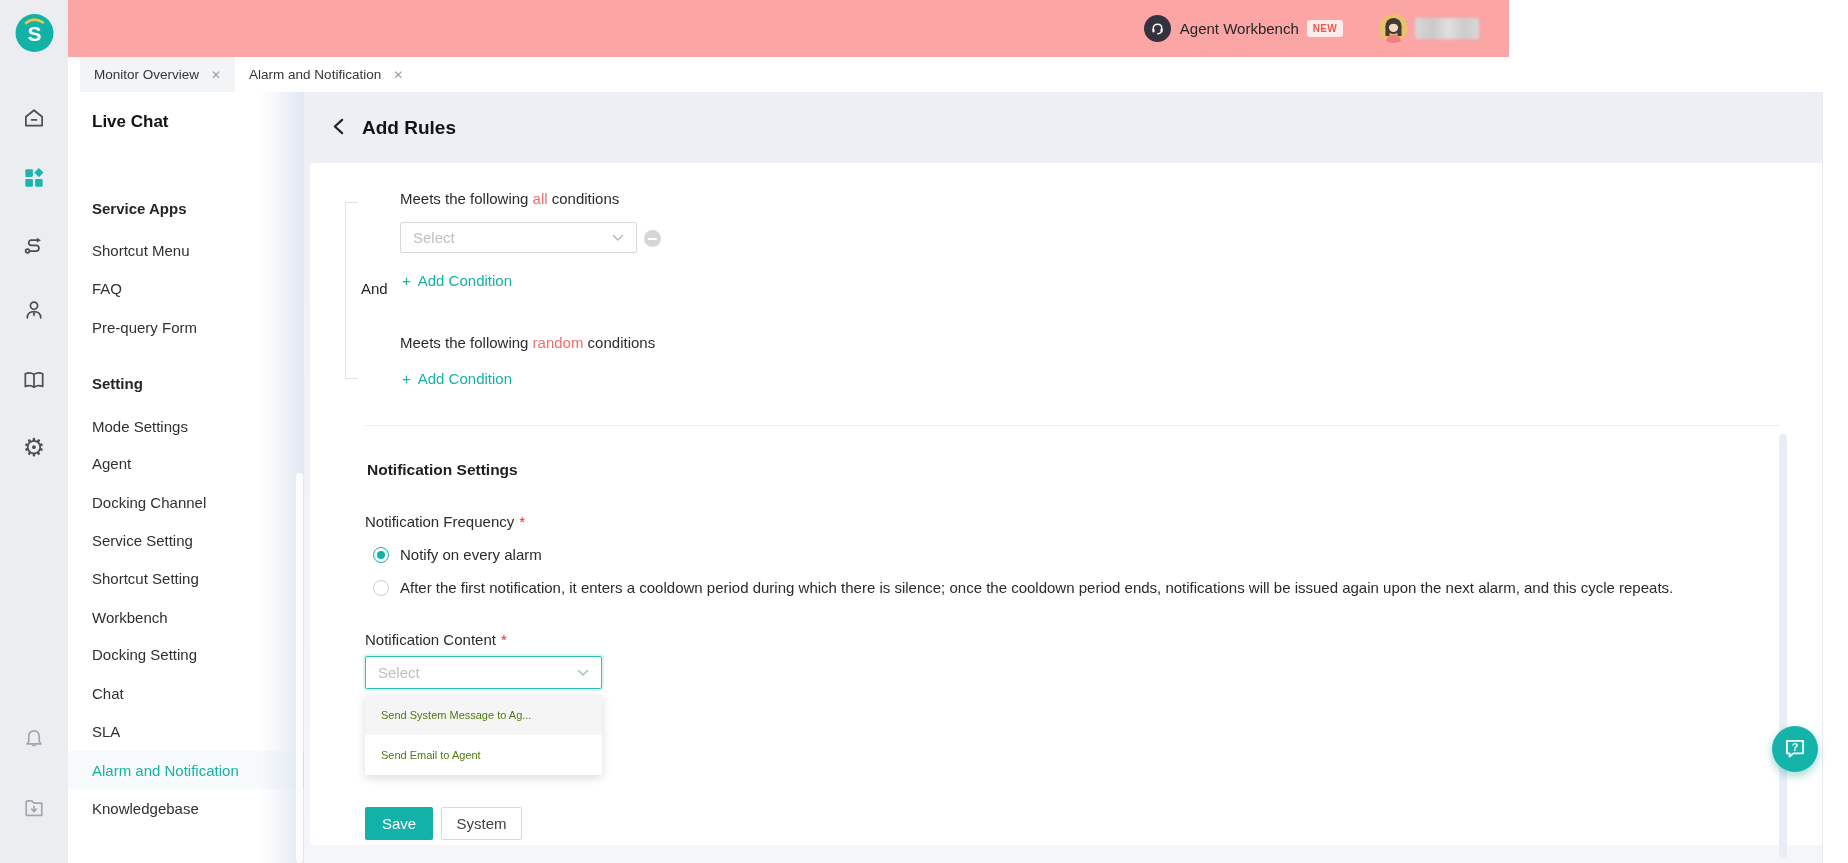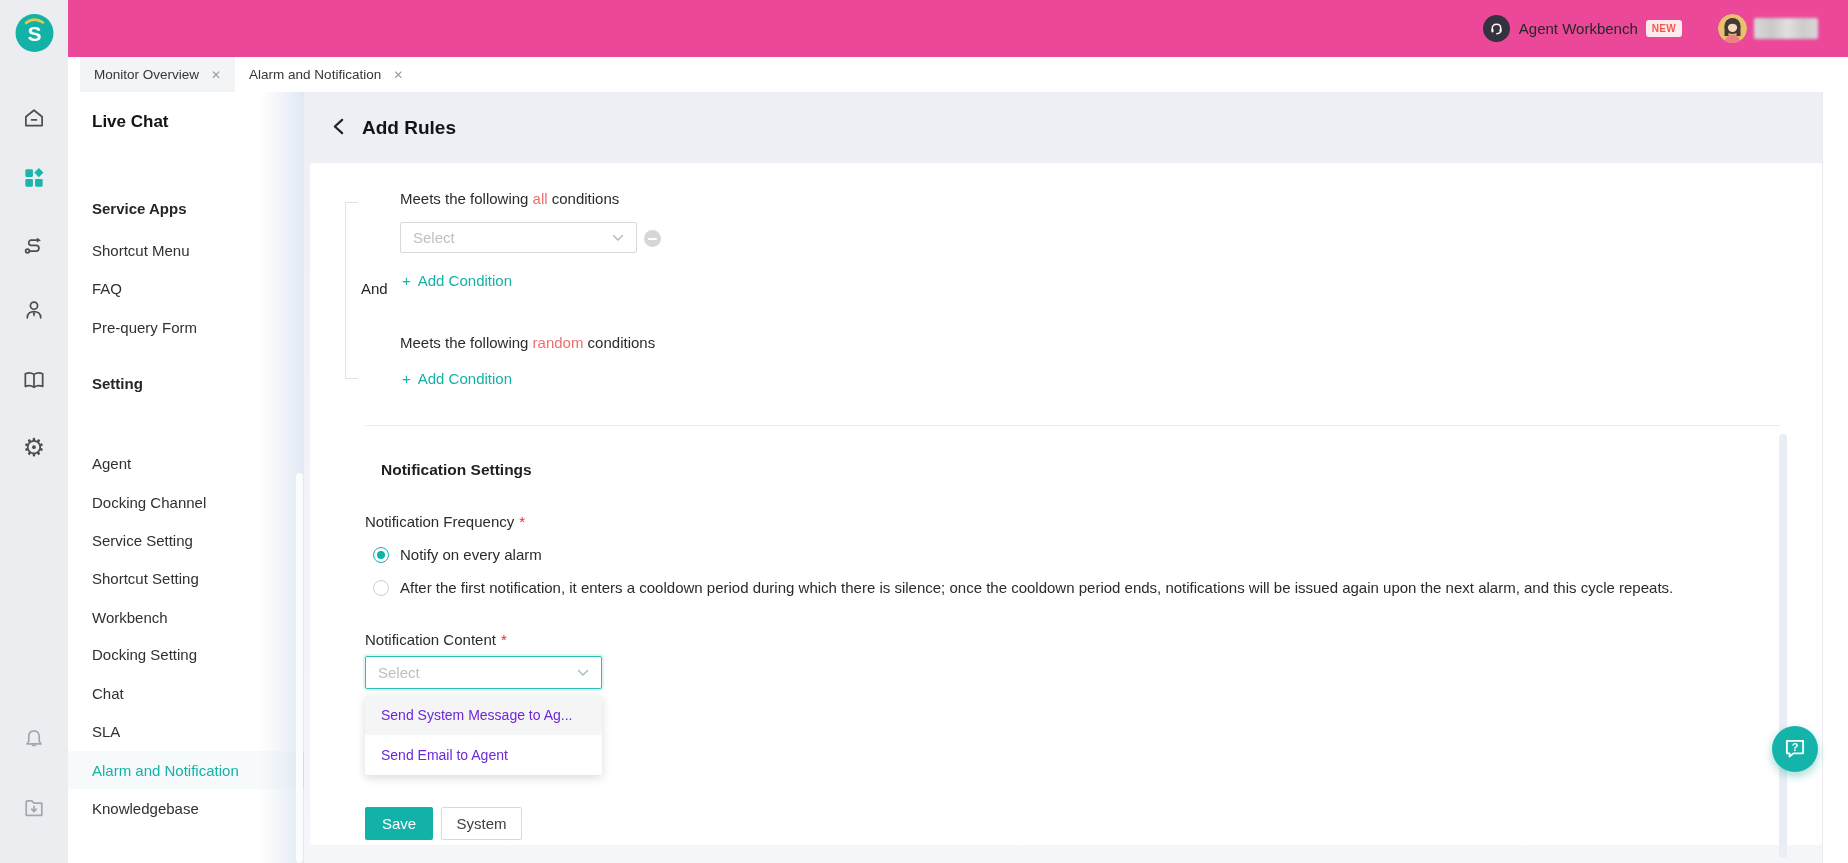--- a/index.html
+++ b/index.html
@@ -9,21 +9,21 @@
   
   .rail { position:absolute; left:0; top:0; width:68px; height:863px; background:#ebedf0; }
   .logo { position:absolute; left:14px; top:12px; width:41px; height:41px; cursor:pointer; }
   .rail-icon { position:absolute; left:50%; transform:translateX(-50%); width:30px; height:30px;
                display:flex; align-items:center; justify-content:center; color:#4e4e52; cursor:pointer; }
   .rail-icon.dim { color:#a4a8ae; }
   .rail-icon.accent { color:#1cb5ab; }
   .gear-glyph { font-size:25px; line-height:1; }
 
   
-  .topbar { position:absolute; left:68px; top:0; width:1780px; height:57px; background:#ec4899; }
+  .topbar { position:absolute; left:68px; top:0; width:1441px; height:57px; background:#fca5a5; }
   .topbar-right { position:absolute; right:30px; top:0; height:57px; display:flex; align-items:center; }
   .headset-badge { width:27px; height:27px; border-radius:50%; background:#34323f;
                    display:flex; align-items:center; justify-content:center; flex:none; }
   .wb-label { margin-left:9px; font-size:15px; color:#262626; cursor:pointer; white-space:nowrap; }
   .new-badge { margin-left:8px; background:#fdeceb; color:#f4564e; font-size:10px; font-weight:bold;
                padding:3px 6px; border-radius:3px; letter-spacing:.3px; }
   .avatar { margin-left:36px; width:29px; height:29px; border-radius:50%; overflow:hidden; cursor:pointer; flex:none; }
   .blurred-name { margin-left:7px; width:64px; height:21px; border-radius:2px;
                   background:linear-gradient(90deg,#d8d8d8 0%,#c9c9c9 28%,#e0e0e0 52%,#cccccc 76%,#d8d8d8 100%);
                   filter:blur(1.5px); }
@@ -60,35 +60,35 @@
   .kw { color:#f56c6c; }
   .cond-select { position:absolute; left:90px; top:59px; width:237px; height:31px; border:1px solid #d9d9d9;
                  border-radius:2px; background:#fff; display:flex; align-items:center; justify-content:space-between;
                  padding:0 12px; cursor:pointer; }
   .select-placeholder { color:#bfbfbf; font-size:15px; }
   .minus-btn { position:absolute; left:334px; top:67px; width:17px; height:17px; border-radius:50%; background:#d6d6d6; cursor:pointer; }
   .minus-btn::after { content:""; position:absolute; left:4px; top:7.5px; width:9px; height:2px; background:#fff; border-radius:1px; }
   .add-cond { position:absolute; left:92px; display:flex; gap:7px; font-size:15px; color:#13b2a8; cursor:pointer; white-space:nowrap; }
   .and-label { position:absolute; left:48px; top:115px; font-size:15px; color:#262626; background:#fff; padding:2px 3px; }
   .divider { position:absolute; left:55px; top:262px; width:1415px; height:1px; background:#ececee; }
-  .section-title { position:absolute; left:71px; top:298px; font-size:15.5px; font-weight:bold; color:#1f1f1f; }
+  .section-title { position:absolute; left:57px; top:298px; font-size:15.5px; font-weight:bold; color:#1f1f1f; }
   .field-label { position:absolute; left:55px; font-size:15px; color:#2b2b2b; }
   .req { color:#f5222d; margin-left:5px; }
   .radio-row { position:absolute; left:63px; display:flex; align-items:center; gap:11px; cursor:pointer; white-space:nowrap; }
   .radio { width:16px; height:16px; border-radius:50%; background:#fff; flex:none; position:relative; }
   .radio.sel { border:1px solid #13b2a8; }
   .radio.sel::after { content:""; position:absolute; left:3px; top:3px; width:8px; height:8px; border-radius:50%; background:#13b2a8; }
   .radio.unsel { border:1px solid #cfcfcf; }
   .radio-label { font-size:15px; color:#2b2b2b; }
   .content-select { position:absolute; left:55px; top:493px; width:237px; height:33px; border:1px solid #2fc0b4;
                     border-radius:2px; background:#fff; box-shadow:0 0 0 2px rgba(27,184,173,0.14);
                     display:flex; align-items:center; justify-content:space-between; padding:0 12px; cursor:pointer; }
   .dropdown { position:absolute; left:55px; top:532px; width:237px; background:#fff; border-radius:2px;
               box-shadow:0 3px 10px rgba(0,0,0,0.14); z-index:5; overflow:hidden; }
-  .dd-option { height:40px; display:flex; align-items:center; padding:0 16px; font-size:14px; color:#6d28d9;
+  .dd-option { height:40px; display:flex; align-items:center; padding:0 16px; font-size:11px; color:#4d7c0f;
                cursor:pointer; white-space:nowrap; }
   .dd-option.hl { background:#f5f5f5; }
   .btn-save { position:absolute; left:55px; top:644px; width:68px; height:33px; background:#13b2a8; color:#fff;
               font-size:15px; border:none; border-radius:2px; cursor:pointer; font-family:inherit; }
   .btn-cancel { position:absolute; left:131px; top:644px; width:81px; height:33px; background:#fff; color:#404040;
                 font-size:15px; border:1px solid #d9d9d9; border-radius:2px; cursor:pointer; font-family:inherit; }
   .card-scrollbar { position:absolute; left:1779px; top:434px; width:8px; height:424px; background:#e9edf5; border-radius:4px; cursor:pointer; }
   .help-fab { position:absolute; left:1772px; top:726px; width:46px; height:46px; border-radius:50%; background:#14b4aa;
               box-shadow:0 4px 10px rgba(20,160,150,0.4); display:flex; align-items:center; justify-content:center; cursor:pointer; }
 </style>
@@ -195,20 +195,21 @@
     </div>
   </div>
 
   <div class="sidebar">
     <div class="side-title">Live Chat</div>
     <div class="side-header" style="top:108px">Service Apps</div>
     <div class="side-item" style="top:139px">Shortcut Menu</div>
     <div class="side-item" style="top:177px">FAQ</div>
     <div class="side-item" style="top:216px">Pre-query Form</div>
     <div class="side-header" style="top:283px">Setting</div>
+    <div class="side-item" style="top:315px">Mode Settings</div>
     <div class="side-item" style="top:352px">Agent</div>
     <div class="side-item" style="top:391px">Docking Channel</div>
     <div class="side-item" style="top:429px">Service Setting</div>
     <div class="side-item" style="top:467px">Shortcut Setting</div>
     <div class="side-item" style="top:506px">Workbench</div>
     <div class="side-item" style="top:543px">Docking Setting</div>
     <div class="side-item" style="top:582px">Chat</div>
     <div class="side-item" style="top:620px">SLA</div>
     <div class="side-item active" style="top:659px">Alarm and Notification</div>
     <div class="side-item" style="top:697px">Knowledgebase</div>

